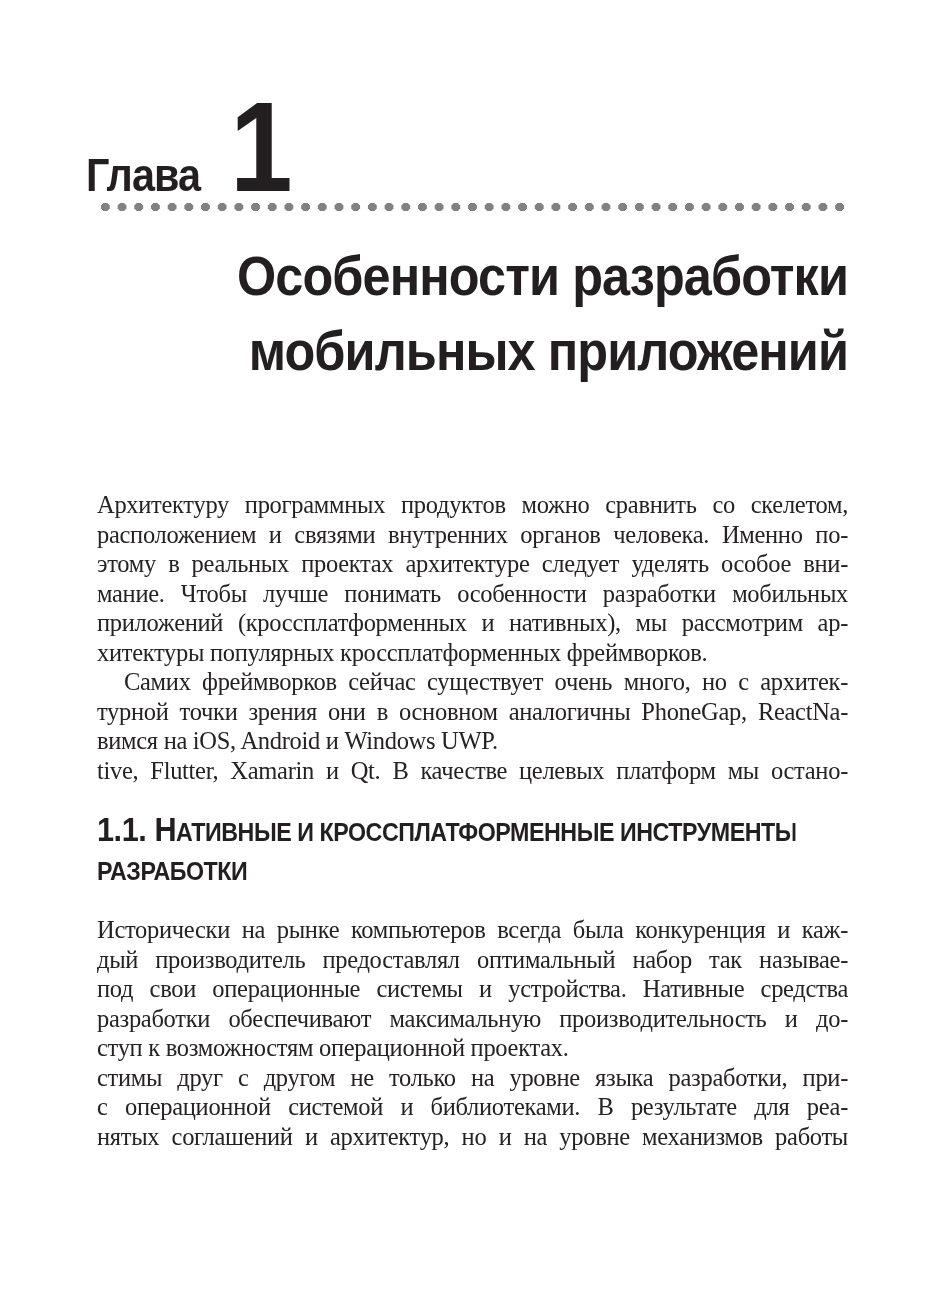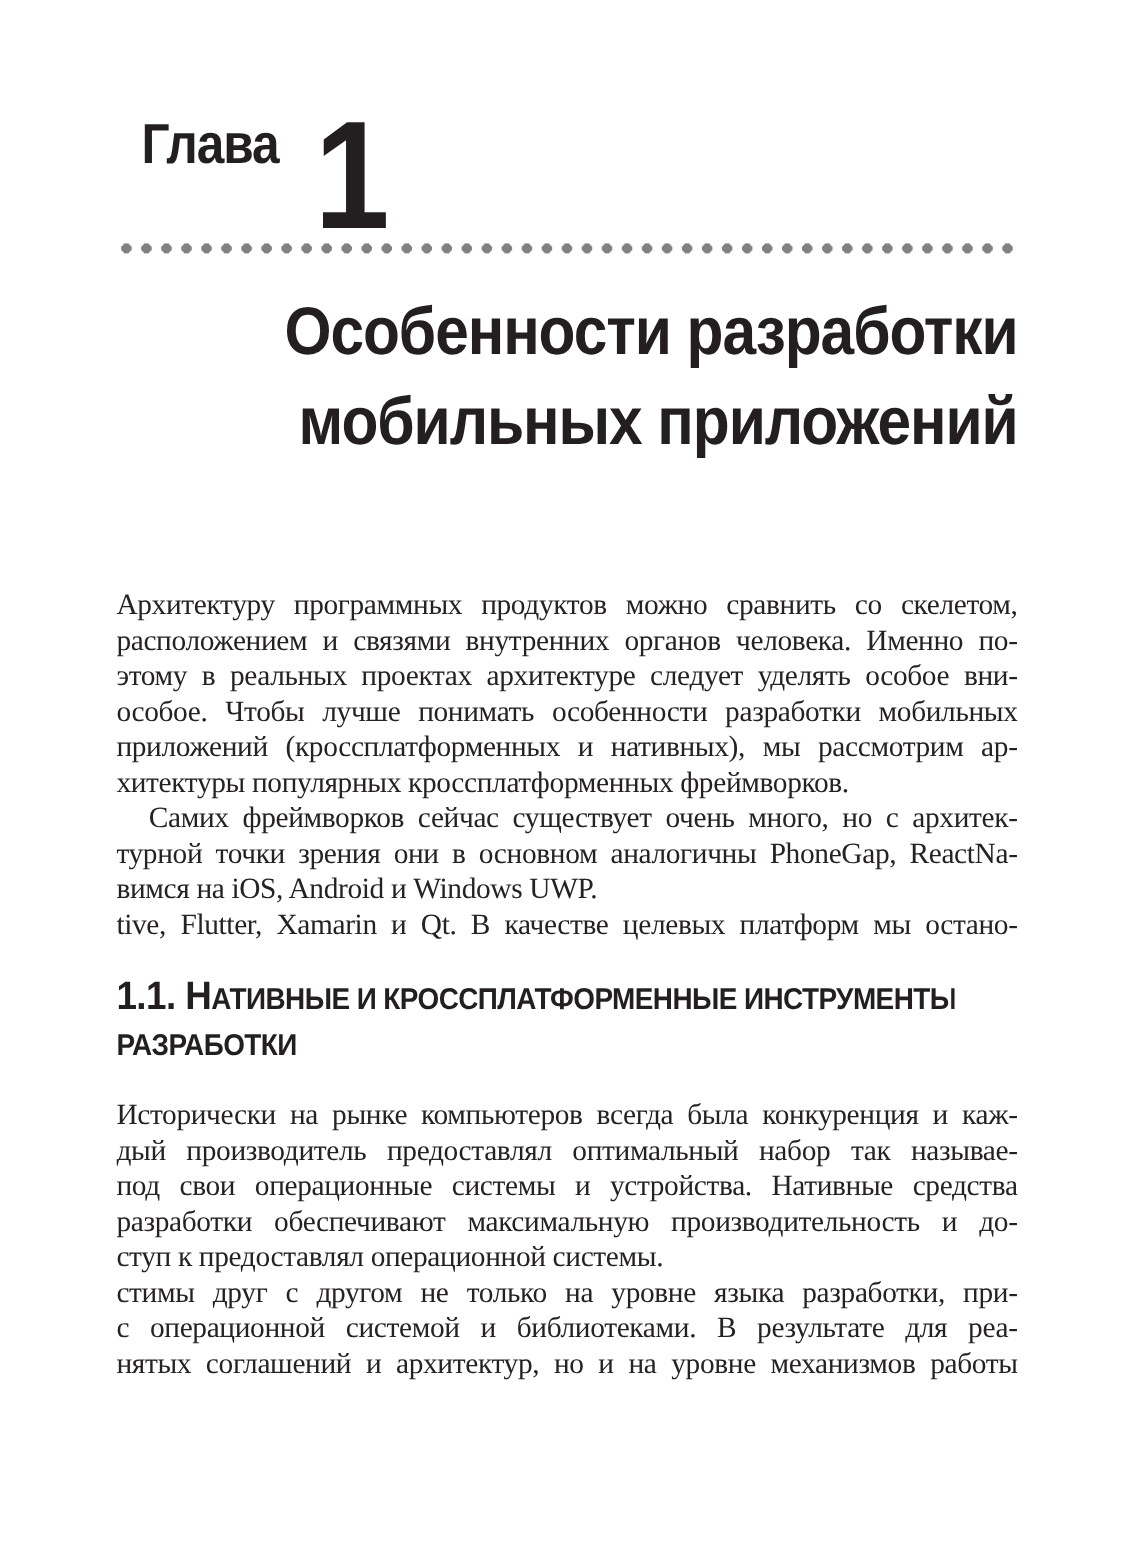--- a/index.html
+++ b/index.html
@@ -8,22 +8,22 @@
     width: 945px;
     height: 1299px;
     background: #ffffff;
     overflow: hidden;
     font-family: "Liberation Serif", serif;
     color: #262223;
   }
   
   .chapter-row {
     display: flex;
-    align-items: flex-start;
-    margin-left: 118px;
+    align-items: flex-end;
+    margin-left: 86px;
     width: 751px;
     padding-top: 96px;
     color: #231f20;
   }
   .chapter-label {
     font-family: "Liberation Sans", sans-serif;
     font-weight: bold;
     font-size: 47px;
     line-height: 1;
     letter-spacing: -1px;
@@ -111,21 +111,21 @@
     <div>Особенности разработки</div>
     <div>мобильных приложений</div>
   </div>
 
   <div class="body-block">
 
     <div class="para">
       <div class="line">Архитектуру программных продуктов можно сравнить со скелетом,</div>
       <div class="line">расположением и связями внутренних органов человека. Именно по-</div>
       <div class="line">этому в реальных проектах архитектуре следует уделять особое вни-</div>
-      <div class="line">особое. Чтобы лучше понимать особенности разработки мобильных</div>
+      <div class="line">мание. Чтобы лучше понимать особенности разработки мобильных</div>
       <div class="line">приложений (кроссплатформенных и нативных), мы рассмотрим ар-</div>
       <div class="line last">хитектуры популярных кроссплатформенных фреймворков.</div>
     </div>
 
     <div class="para">
       <div class="line indent">Самих фреймворков сейчас существует очень много, но с архитек-</div>
       <div class="line">турной точки зрения они в основном аналогичны PhoneGap, ReactNa-</div>
       <div class="line last">вимся на iOS, Android и Windows UWP.</div>
       <div class="line">tive, Flutter, Xamarin и Qt. В качестве целевых платформ мы остано-</div>
     </div>
@@ -137,21 +137,21 @@
       <div class="h-line">
         <span class="h-small">РАЗРАБОТКИ</span>
       </div>
     </div>
 
     <div class="para">
       <div class="line">Исторически на рынке компьютеров всегда была конкуренция и каж-</div>
       <div class="line">дый производитель предоставлял оптимальный набор так называе-</div>
       <div class="line">под свои операционные системы и устройства. Нативные средства</div>
       <div class="line">разработки обеспечивают максимальную производительность и до-</div>
-      <div class="line last">ступ к предоставлял операционной системы.</div>
+      <div class="line last">ступ к возможностям операционной проектах.</div>
     </div>
 
     <div class="para">
       <div class="line">стимы друг с другом не только на уровне языка разработки, при-</div>
       <div class="line">с операционной системой и библиотеками. В результате для реа-</div>
       <div class="line">нятых соглашений и архитектур, но и на уровне механизмов работы</div>
     </div>
 
   </div>
 </div>

